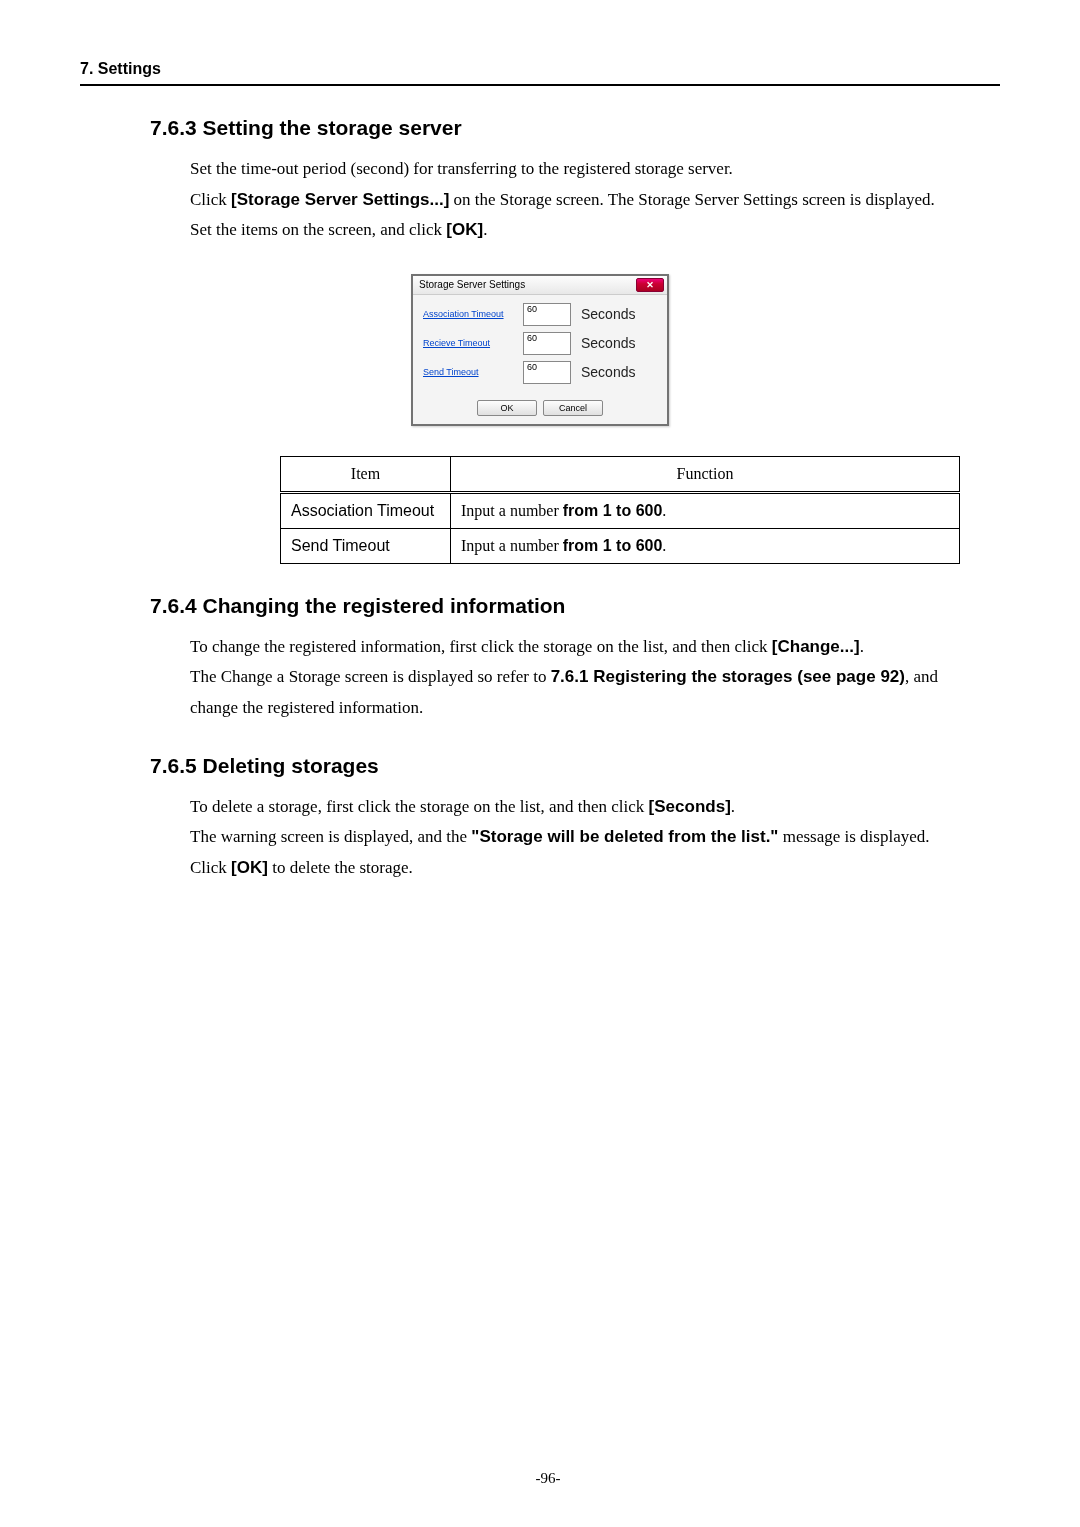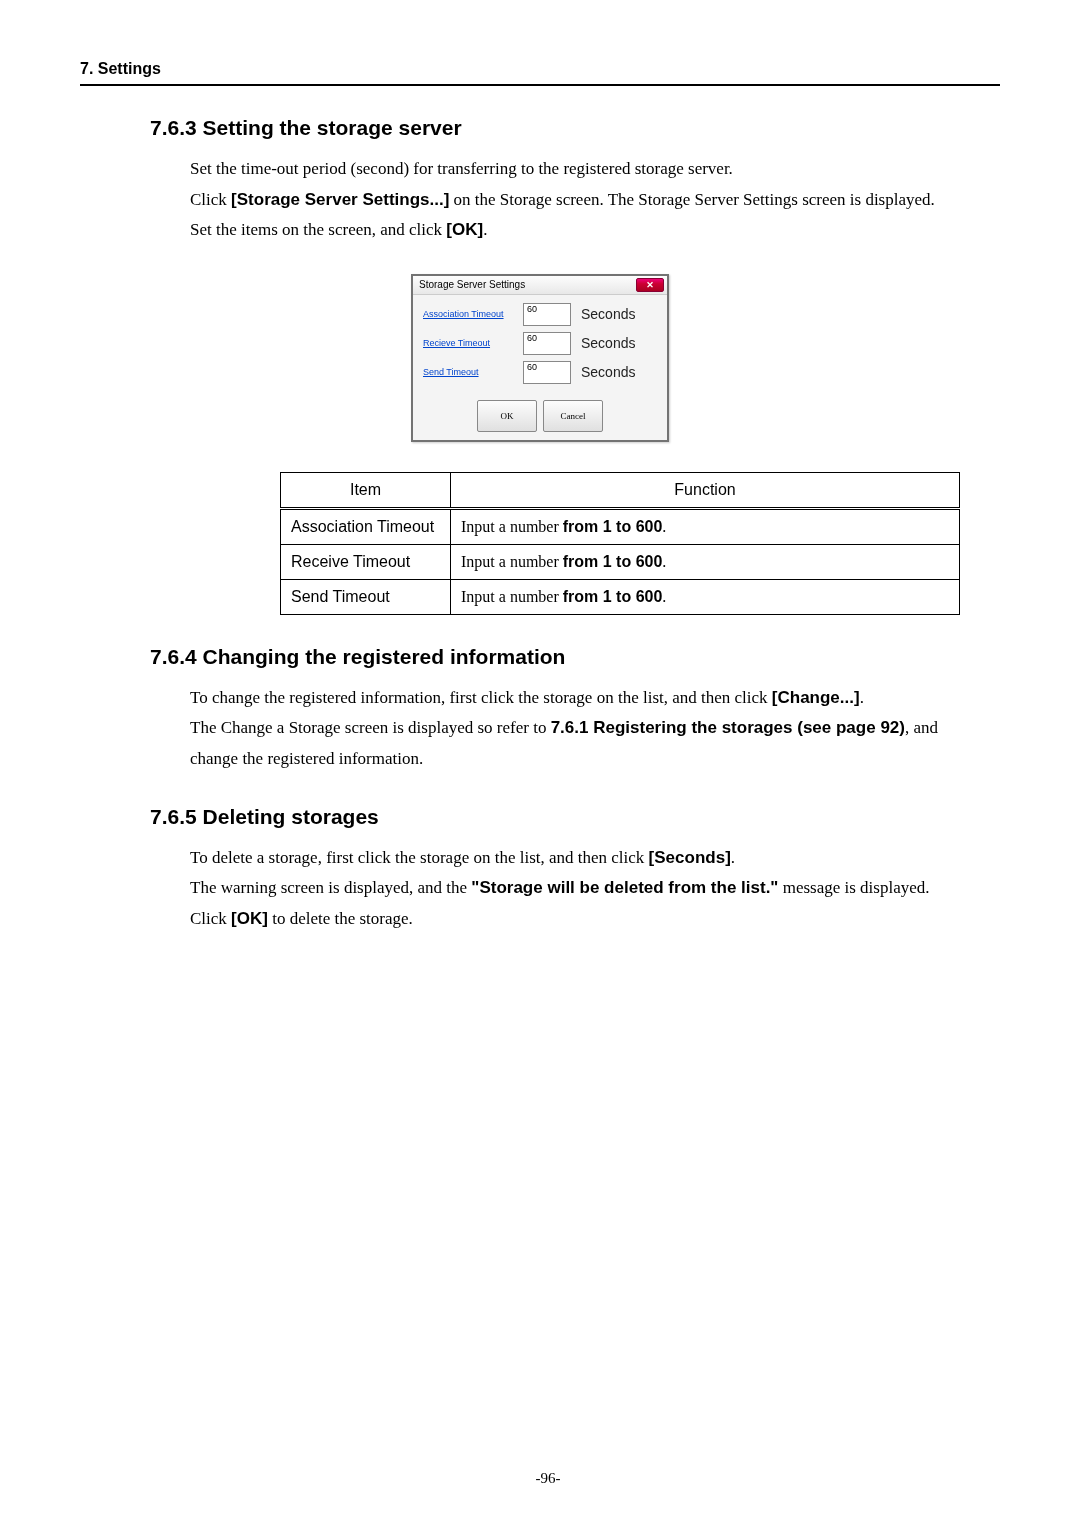--- a/index.html
+++ b/index.html
@@ -99,42 +99,42 @@
     color:#222;
   }
   .dialog-buttons {
     display:flex;
     justify-content:center;
     gap:6px;
     padding:4px 0 8px 0;
   }
   .dialog-btn {
     width:60px;
-    height:32px;
+    height:16px;
     background: linear-gradient(#fdfdfd,#e0e0e0);
     border:1px solid #888;
     border-radius:2px;
     font-size:9px;
-    display:flex;align-items:center;justify-content:center;font-family:Liberation Serif, serif;
+    display:flex;align-items:center;justify-content:center;
   }
   table.item-table {
     border-collapse: collapse;
     margin-left: 200px;
     margin-right: 60px;
     width: 680px;
     font-size: 16px;
   }
   table.item-table th, table.item-table td {
     border: 1px solid #000;
     padding: 8px 10px;
     text-align: left;
     vertical-align: middle;
   }
   table.item-table th {
-    font-family: Liberation Sans, sans-serif;
+    font-family: Liberation Serif, serif;
     font-weight: normal;
     text-align: center;
   }
   table.item-table thead tr {
     border-bottom: 3px double #000;
   }
   .item-col {
     width: 170px;
     font-family: Arial, sans-serif;
   }
@@ -201,26 +201,20 @@
     </tr>
   </thead>
   <tbody>
     <tr>
       <td class="item-col">Association Timeout</td>
       <td>
         <span>Input a number </span><span class="bold-inline">from 1 to 600</span><span>.</span>
       </td>
     </tr>
     <tr>
-      <td class="item-col">Receive Timeout</td>
-      <td>
-        <span>Input a number </span><span class="bold-inline">from 1 to 600</span><span>.</span>
-      </td>
-    </tr>
-    <tr>
       <td class="item-col">Send Timeout</td>
       <td>
         <span>Input a number </span><span class="bold-inline">from 1 to 600</span><span>.</span>
       </td>
     </tr>
   </tbody>
 </table>
 
 <div class="section-heading">7.6.4 Changing the registered information</div>
 <p class="body-text">

